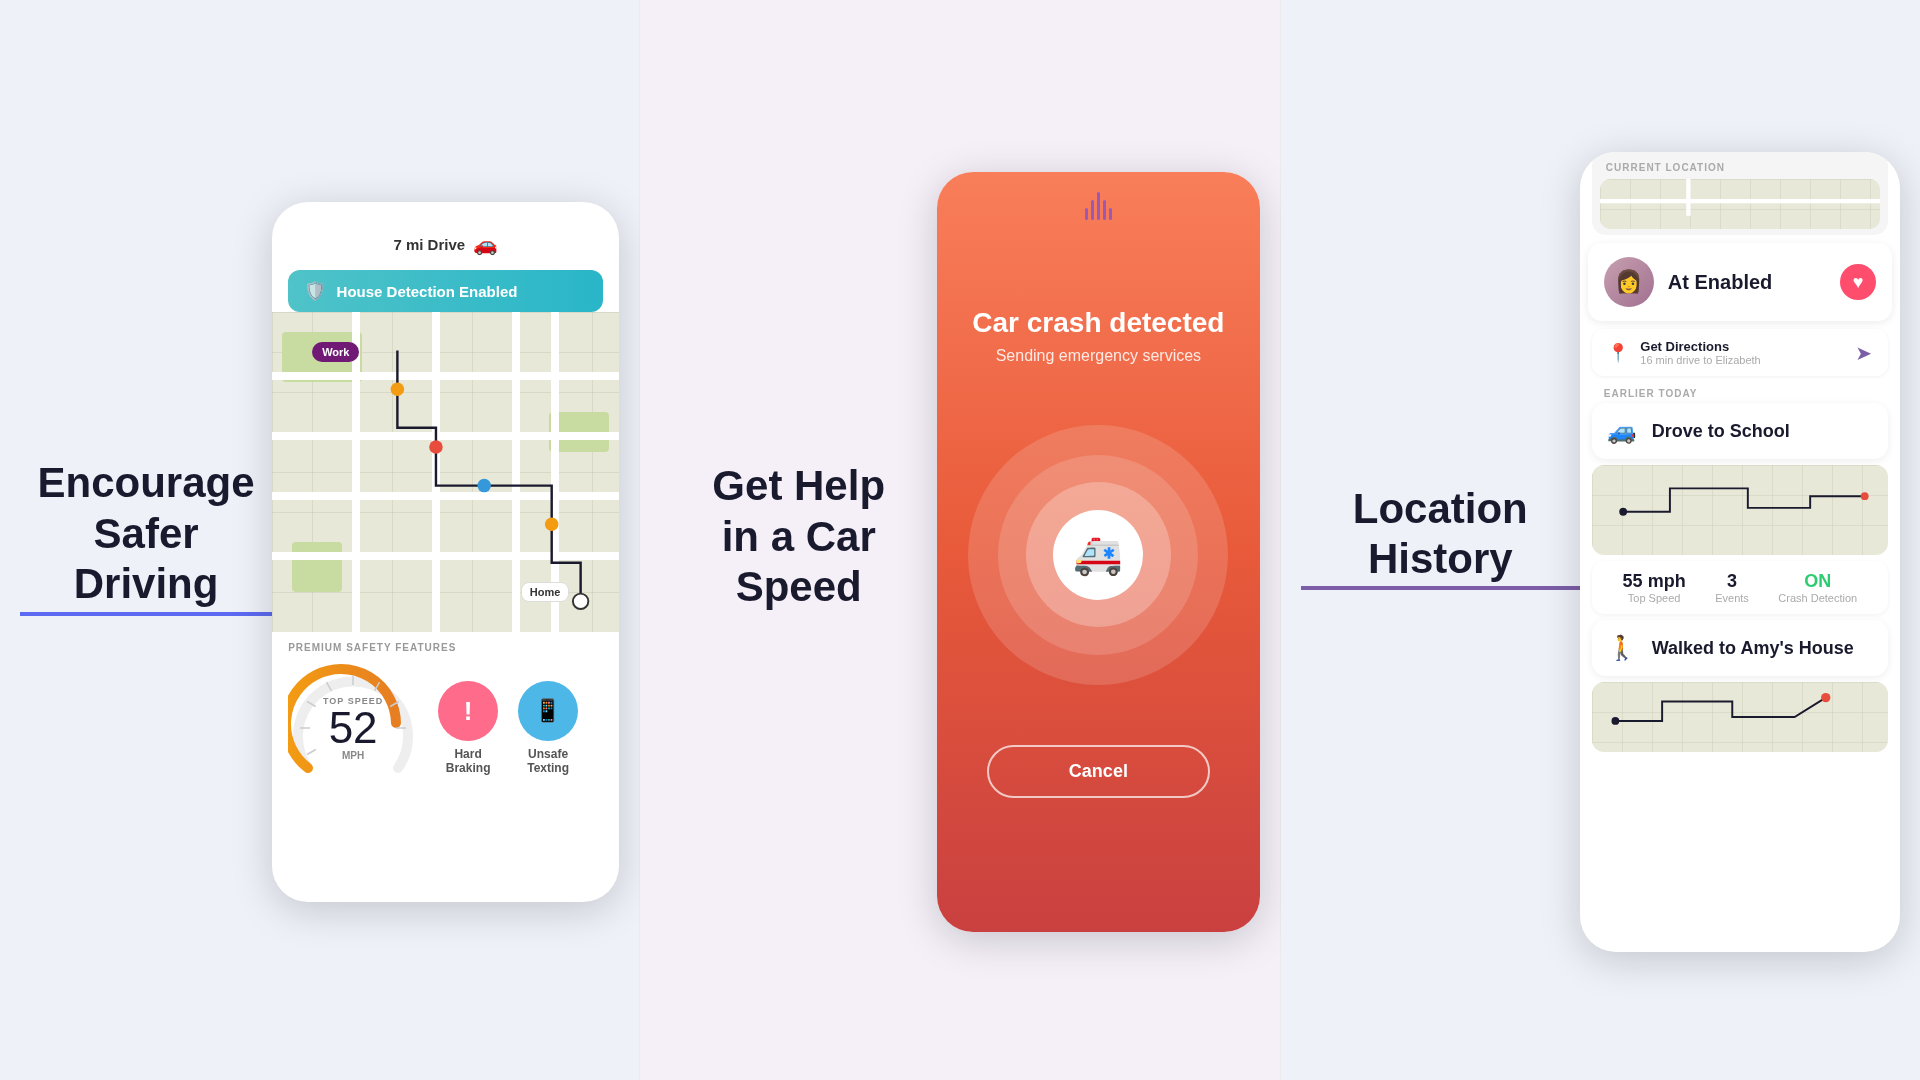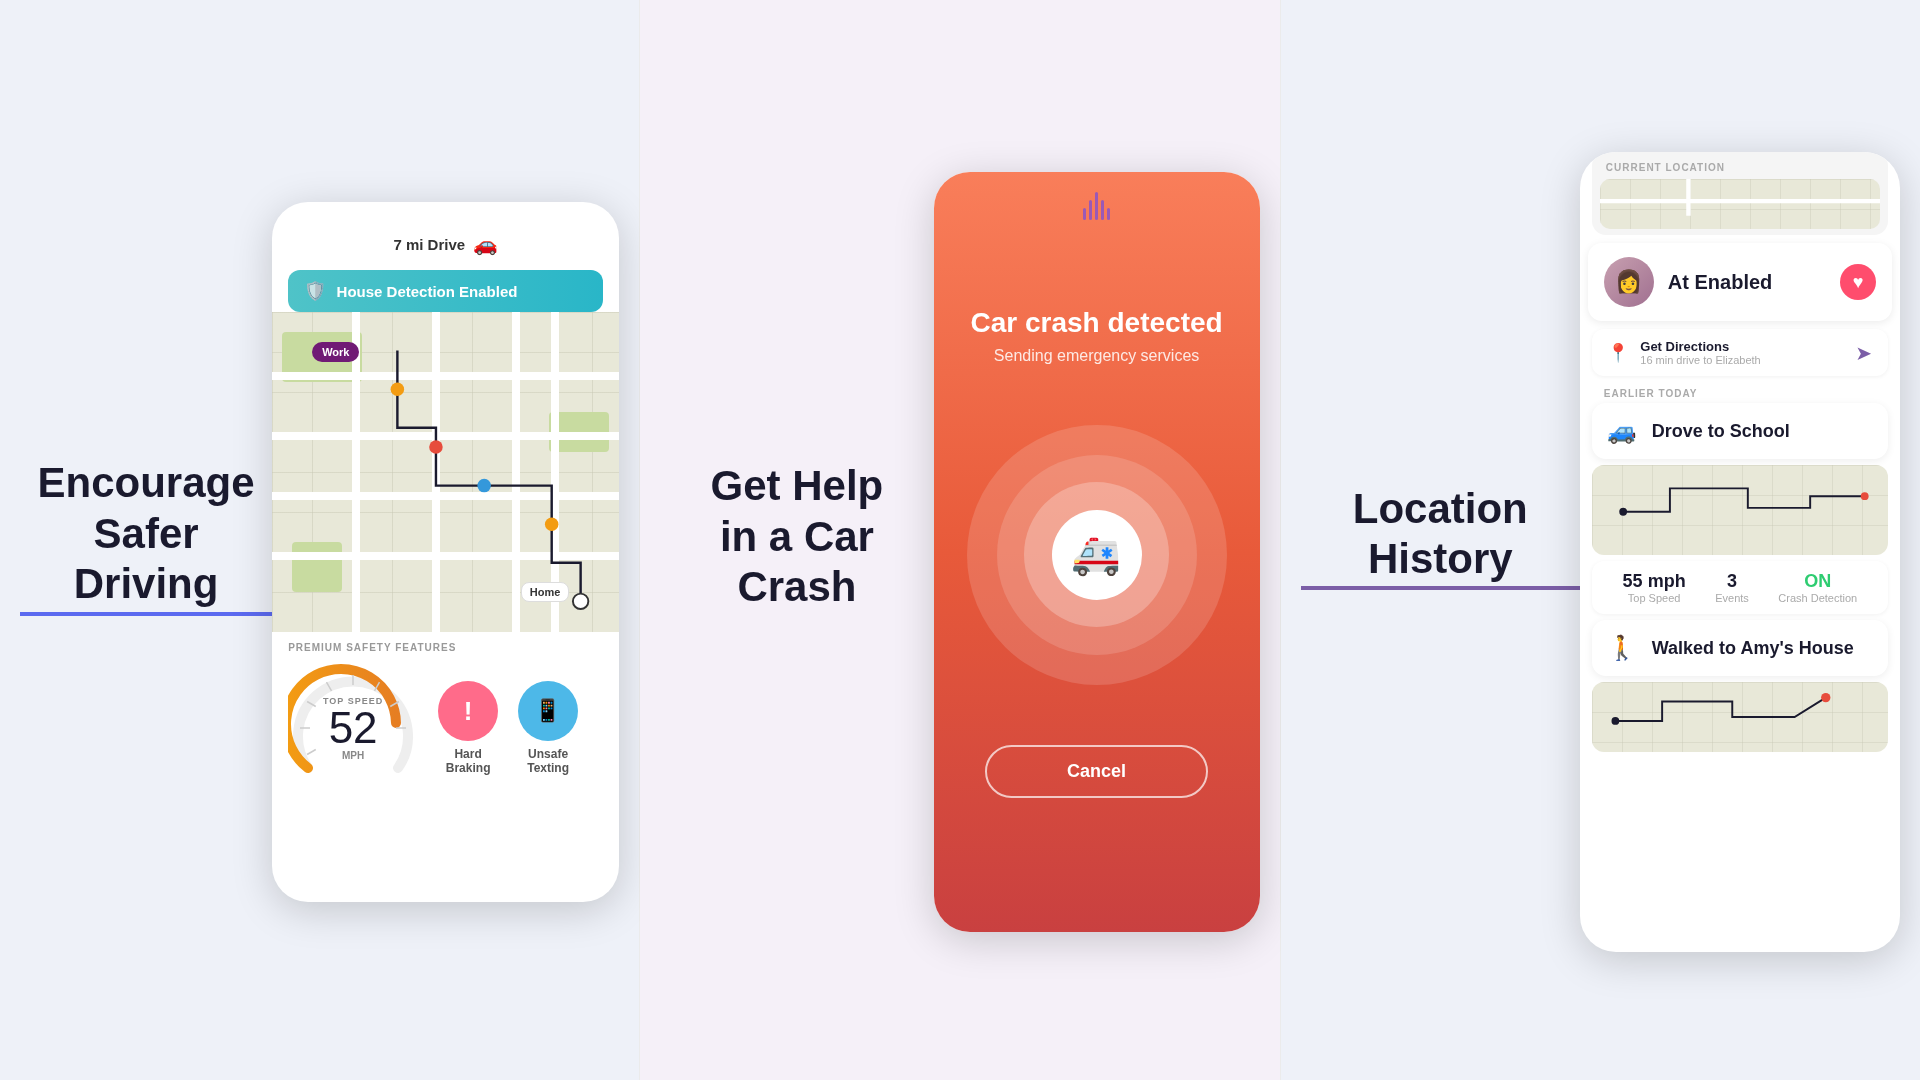--- a/index.html
+++ b/index.html
@@ -547,21 +547,21 @@
       </div>
     </div>
   </div>
 </div>
 
 <div class="divider"></div>
 
 <div class="panel panel-center">
   <h1 class="panel-title">
     <span>Get Help</span>
-    <span>in a Car Crash</span>
+    <span>in a Car Speed</span>
   </h1>
 
   <div class="phone phone-center">
     <div class="crash-screen">
 
       <div class="crash-deco">
         <div class="deco-line" style="height:12px;"></div>
         <div class="deco-line" style="height:20px;"></div>
         <div class="deco-line" style="height:28px;"></div>
         <div class="deco-line" style="height:20px;"></div>

